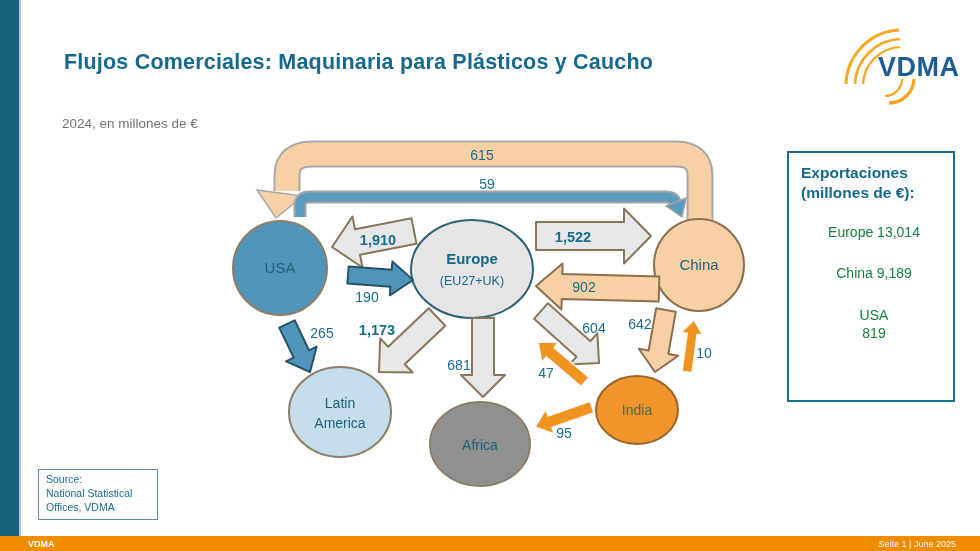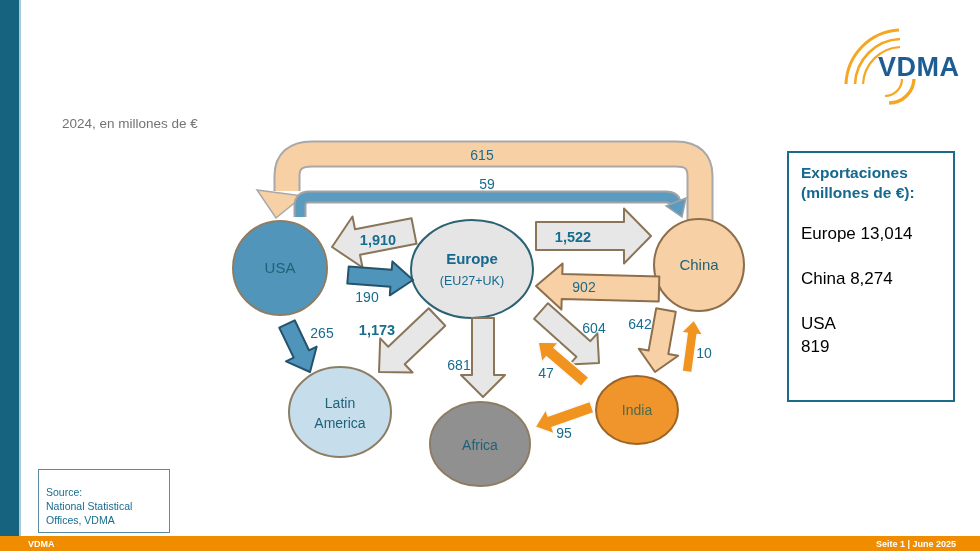--- a/index.html
+++ b/index.html
@@ -11,35 +11,36 @@
          color:#15688e;letter-spacing:.2px;}
   .subtitle{position:absolute;left:62px;top:116px;font-size:13.5px;color:#737373;}
   .logo{position:absolute;left:836px;top:26px;width:136px;height:82px;}
   .logo svg{position:absolute;left:0;top:0;}
   .logo .logo-text{position:absolute;left:42px;top:26px;font-size:27px;font-weight:bold;
                    color:#1d5d93;letter-spacing:.5px;}
   .diagram-svg{position:absolute;left:0;top:0;}
   .export-box{position:absolute;left:787px;top:151px;width:168px;height:251px;
               border:2px solid #1a6b8c;box-sizing:border-box;padding:10px 6px 0 12px;color:#15688e;}
   .export-title{font-size:15.5px;font-weight:bold;line-height:1.3;white-space:pre-line;margin-bottom:20px;}
-  .export-item{font-size:17px;line-height:1.3;margin-bottom:23px;white-space:pre-line;color:#000000;}
-  .source-box{position:absolute;left:38px;top:469px;width:132px;border:1px solid #5a8ca6;
-              box-sizing:border-box;padding:16px 6px 4px 7px;font-size:10.5px;line-height:1.32;
+  .export-item{font-size:14px;line-height:1.3;margin-bottom:23px;white-space:pre-line;color:#15803d;text-align:center;}
+  .source-box{position:absolute;left:38px;top:469px;width:120px;border:1px solid #5a8ca6;
+              box-sizing:border-box;padding:3px 6px 4px 7px;font-size:10.5px;line-height:1.32;
               color:#176d8e;white-space:pre-line;}
   .footer{position:absolute;left:0;bottom:0;width:980px;height:15px;background:#f08c00;
           display:flex;align-items:center;justify-content:space-between;}
   .footer-left{margin-left:28px;font-size:9px;font-weight:bold;color:#ffffff;}
-  .footer-right{margin-right:24px;font-size:9px;font-weight:bold;color:#ffffff;}
+  .footer-right{margin-right:24px;font-size:9px;font-weight:normal;color:#ffffff;}
 </style>
 </head>
 <body>
 
 <div class="slide">
   <div class="left-bar"></div>
 
+  <h1 class="title">Flujos Comerciales: Maquinaria para Plásticos y Caucho</h1>
   <div class="subtitle">2024, en millones de €</div>
 
   <div class="logo">
     <svg width="136" height="82" viewBox="0 0 136 82">
       <path d="M 10 58 A 56 56 0 0 1 63 4" fill="none" stroke="#f5a623" stroke-width="3"></path>
       <path d="M 19 58 A 47 47 0 0 1 64 13" fill="none" stroke="#f5a623" stroke-width="2.6"></path>
       <path d="M 27 58 A 39 39 0 0 1 64 21" fill="none" stroke="#f5a623" stroke-width="2.2"></path>
       <path d="M 53 77 A 25 25 0 0 0 78 53" fill="none" stroke="#f5a623" stroke-width="3.4"></path>
       <path d="M 49 70 A 17 17 0 0 0 66 53" fill="none" stroke="#f5a623" stroke-width="2.2"></path>
     </svg>
@@ -92,21 +93,21 @@
       <text x="340" y="408" text-anchor="middle" font-size="14" font-weight="normal" fill="#1f6278">Latin</text>
       <text x="340" y="428" text-anchor="middle" font-size="14" font-weight="normal" fill="#1f6278">America</text>
       <text x="480" y="450" text-anchor="middle" font-size="14" font-weight="normal" fill="#1f6278">Africa</text>
       <text x="637" y="415" text-anchor="middle" font-size="14" font-weight="normal" fill="#4e6b4a">India</text>
     </svg>
 
   <div class="export-box">
     <div class="export-title">Exportaciones
 (millones de €):</div>
     <div class="export-item">Europe 13,014</div>
-    <div class="export-item">China 8,274</div>
+    <div class="export-item">China 9,189</div>
     <div class="export-item">USA
 819</div>
   </div>
 
   <div class="source-box">Source:
 National Statistical
 Offices, VDMA</div>
 
   <div class="footer">
     <span class="footer-left">VDMA</span>

